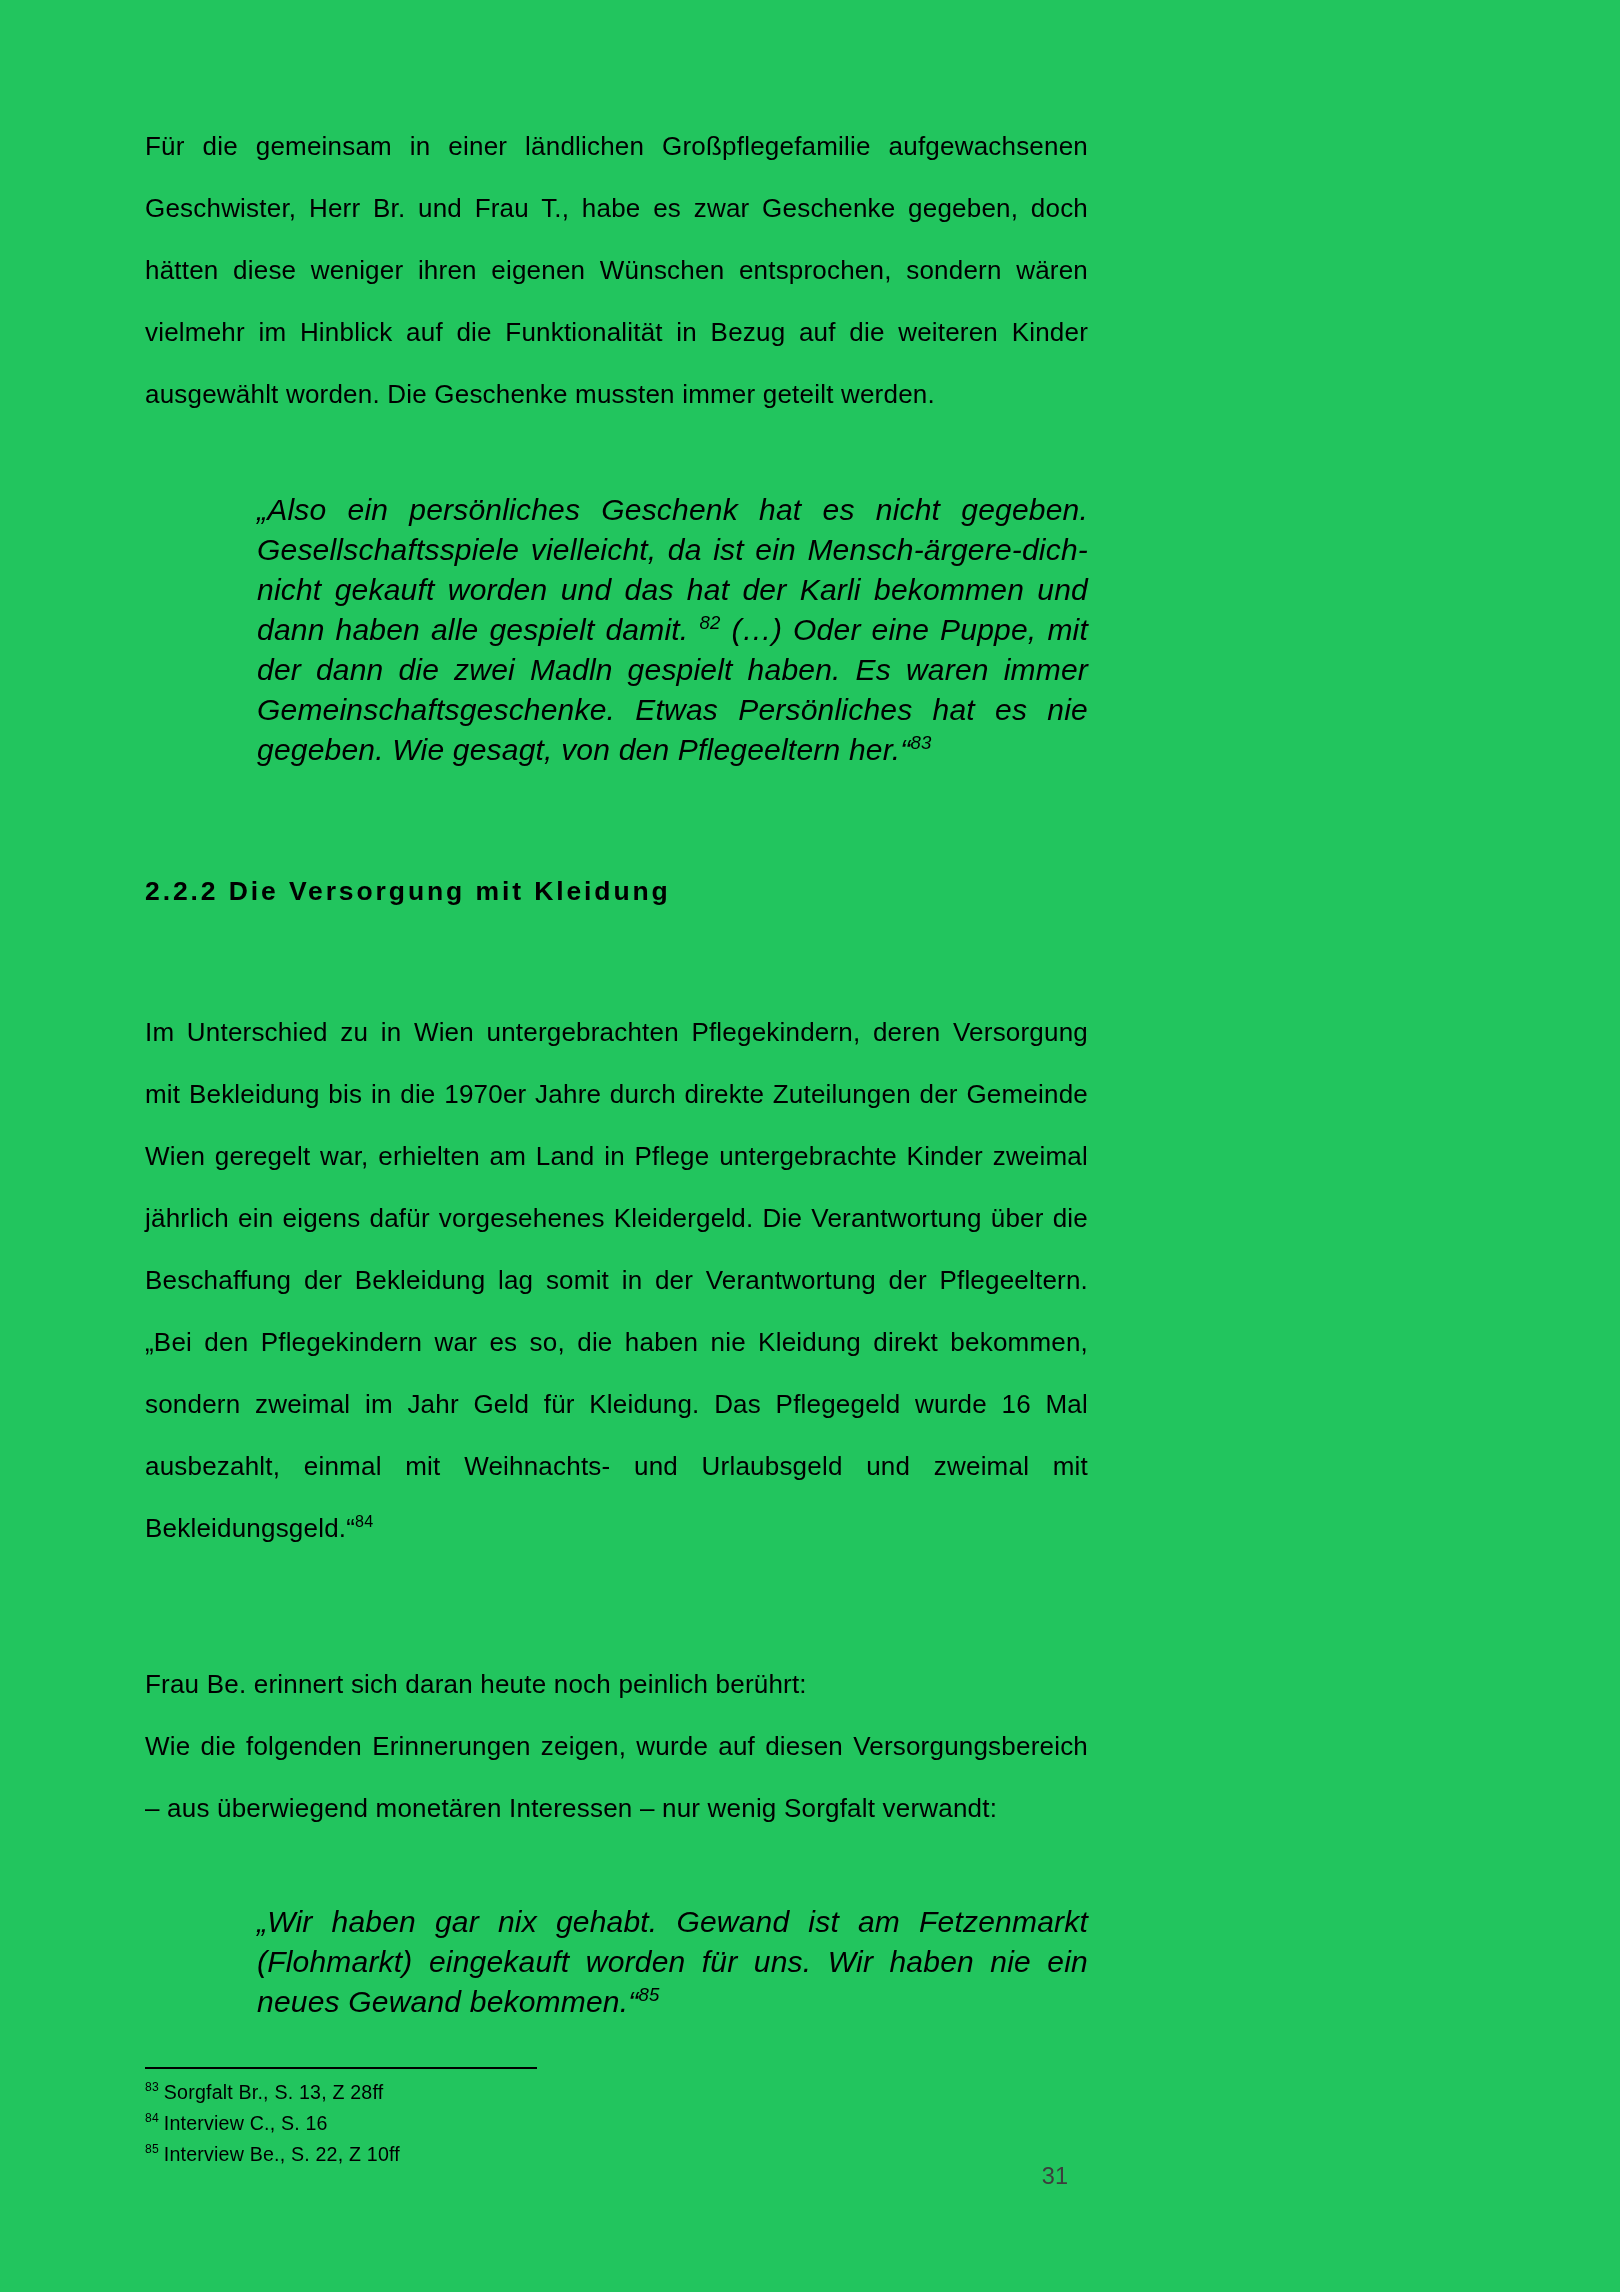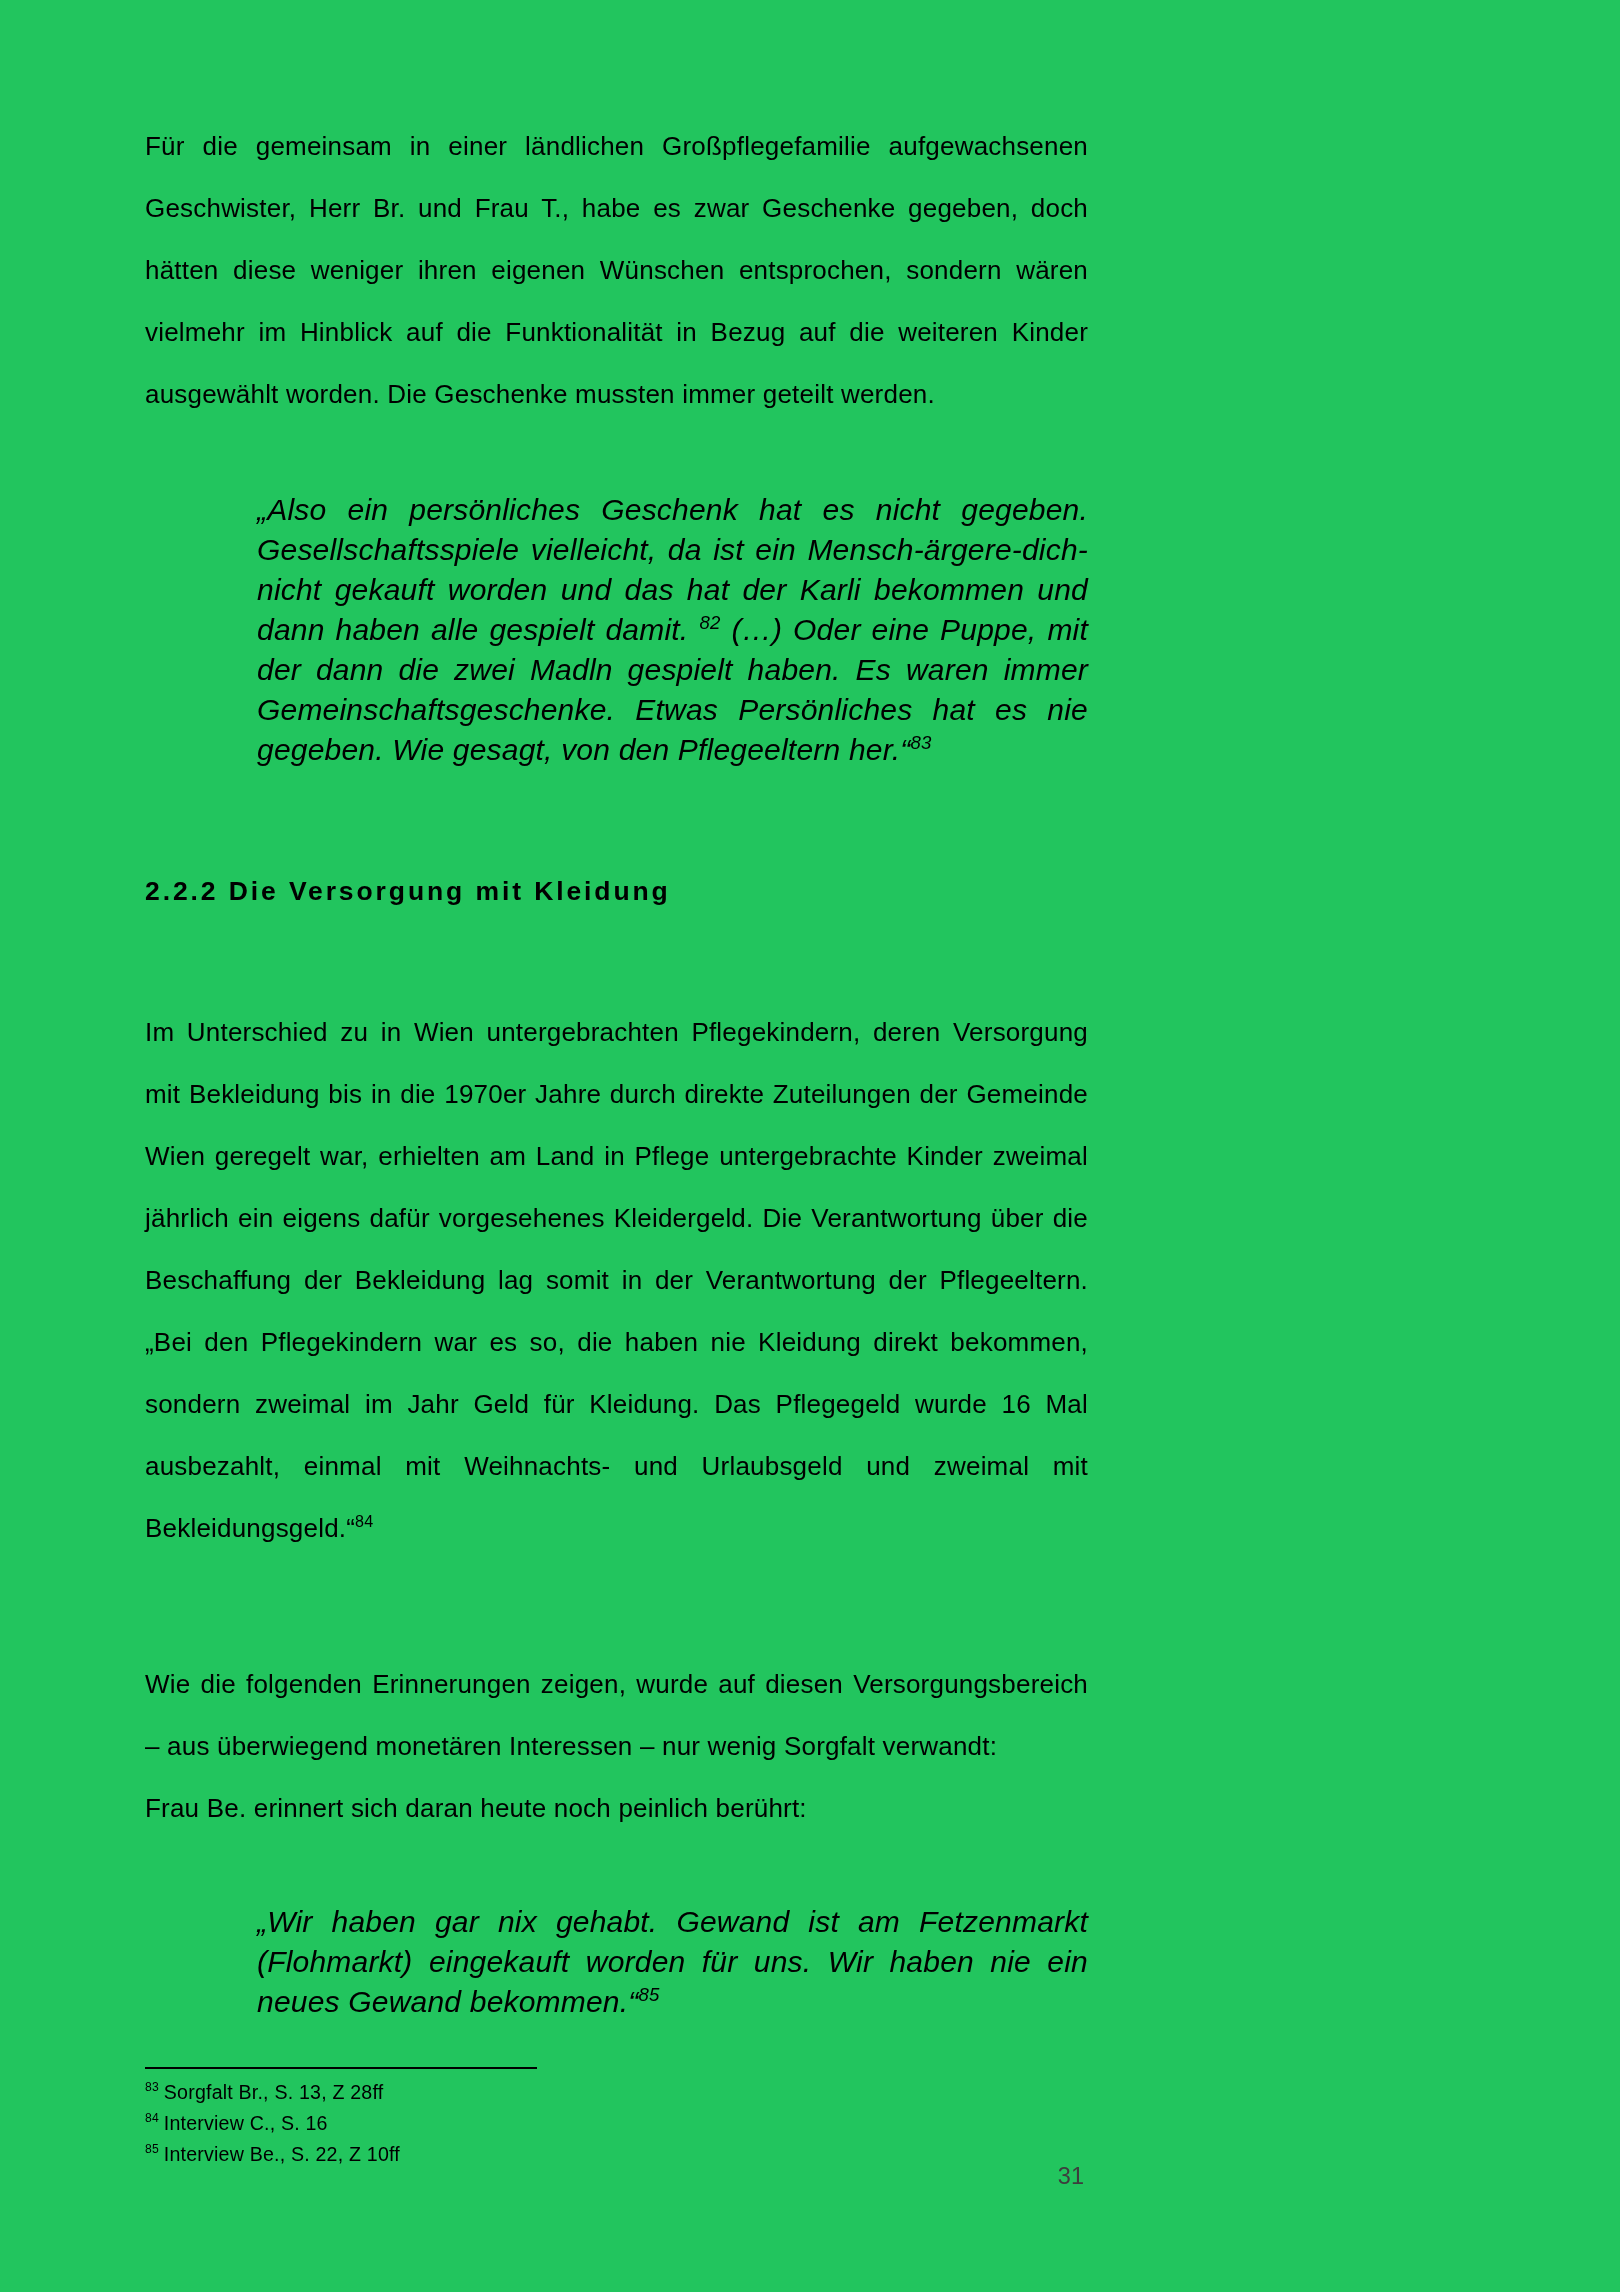--- a/index.html
+++ b/index.html
@@ -51,21 +51,21 @@
   }
   .footnote-separator {
     width: 392px;
     border: 0;
     border-top: 2px solid #000000;
     margin-bottom: 7.8px;
   }
   .footnote-item sup { margin-right: 4.9px; }
   .page-number {
     position: absolute;
-    right: 536px;
+    right: 552px;
     bottom: 103px;
     font-size: 23.5px;
     color: #3d3d3d;
   }
 </style>
 </head>
 <body>
 
 <div class="page">
 
@@ -75,22 +75,22 @@
     <span>„Also ein persönliches Geschenk hat es nicht gegeben. Gesellschaftsspiele vielleicht, da ist ein Mensch-ärgere-dich-nicht gekauft worden und das hat der Karli bekommen und dann haben alle gespielt damit. </span><sup>82</sup><span> (…) Oder eine Puppe, mit der dann die zwei Madln gespielt haben. Es waren immer Gemeinschaftsgeschenke. Etwas Persönliches hat es nie gegeben. Wie gesagt, von den Pflegeeltern her.“</span><sup>83</sup>
   </div>
 
   <h2 class="section-heading">2.2.2 Die Versorgung mit Kleidung</h2>
 
   <div class="body-text">
     <span>Im Unterschied zu in Wien untergebrachten Pflegekindern, deren Versorgung mit Bekleidung bis in die 1970er Jahre durch direkte Zuteilungen der Gemeinde Wien geregelt war, erhielten am Land in Pflege untergebrachte Kinder zweimal jährlich ein eigens dafür vorgesehenes Kleidergeld.  Die Verantwortung über die Beschaffung der Bekleidung lag somit in der Verantwortung der Pflegeeltern. „Bei den Pflegekindern war es so, die haben nie Kleidung direkt bekommen, sondern zweimal im Jahr Geld für Kleidung. Das Pflegegeld wurde 16 Mal ausbezahlt, einmal mit Weihnachts- und Urlaubsgeld und zweimal mit Bekleidungsgeld.“</span><sup>84</sup>
   </div>
 
   <div class="body-text para-sorgfalt">
+    <div>Frau Be. erinnert sich daran heute noch peinlich berührt:</div>
     <div>Wie die folgenden Erinnerungen zeigen, wurde auf diesen Versorgungsbereich – aus überwiegend monetären Interessen – nur wenig Sorgfalt verwandt:</div>
-    <div>Frau Be. erinnert sich daran heute noch peinlich berührt:</div>
   </div>
 
   <div class="blockquote blockquote-gewand">
     <span>„Wir haben gar nix gehabt. Gewand ist am Fetzenmarkt (Flohmarkt) eingekauft worden für uns. Wir haben nie ein neues Gewand bekommen.“</span><sup>85</sup>
   </div>
 
   <div class="footnotes">
     <hr class="footnote-separator">
     <div class="footnote-item"><sup>83</sup><span>Sorgfalt Br., S. 13, Z 28ff</span></div>
     <div class="footnote-item"><sup>84</sup><span>Interview C., S. 16</span></div>

